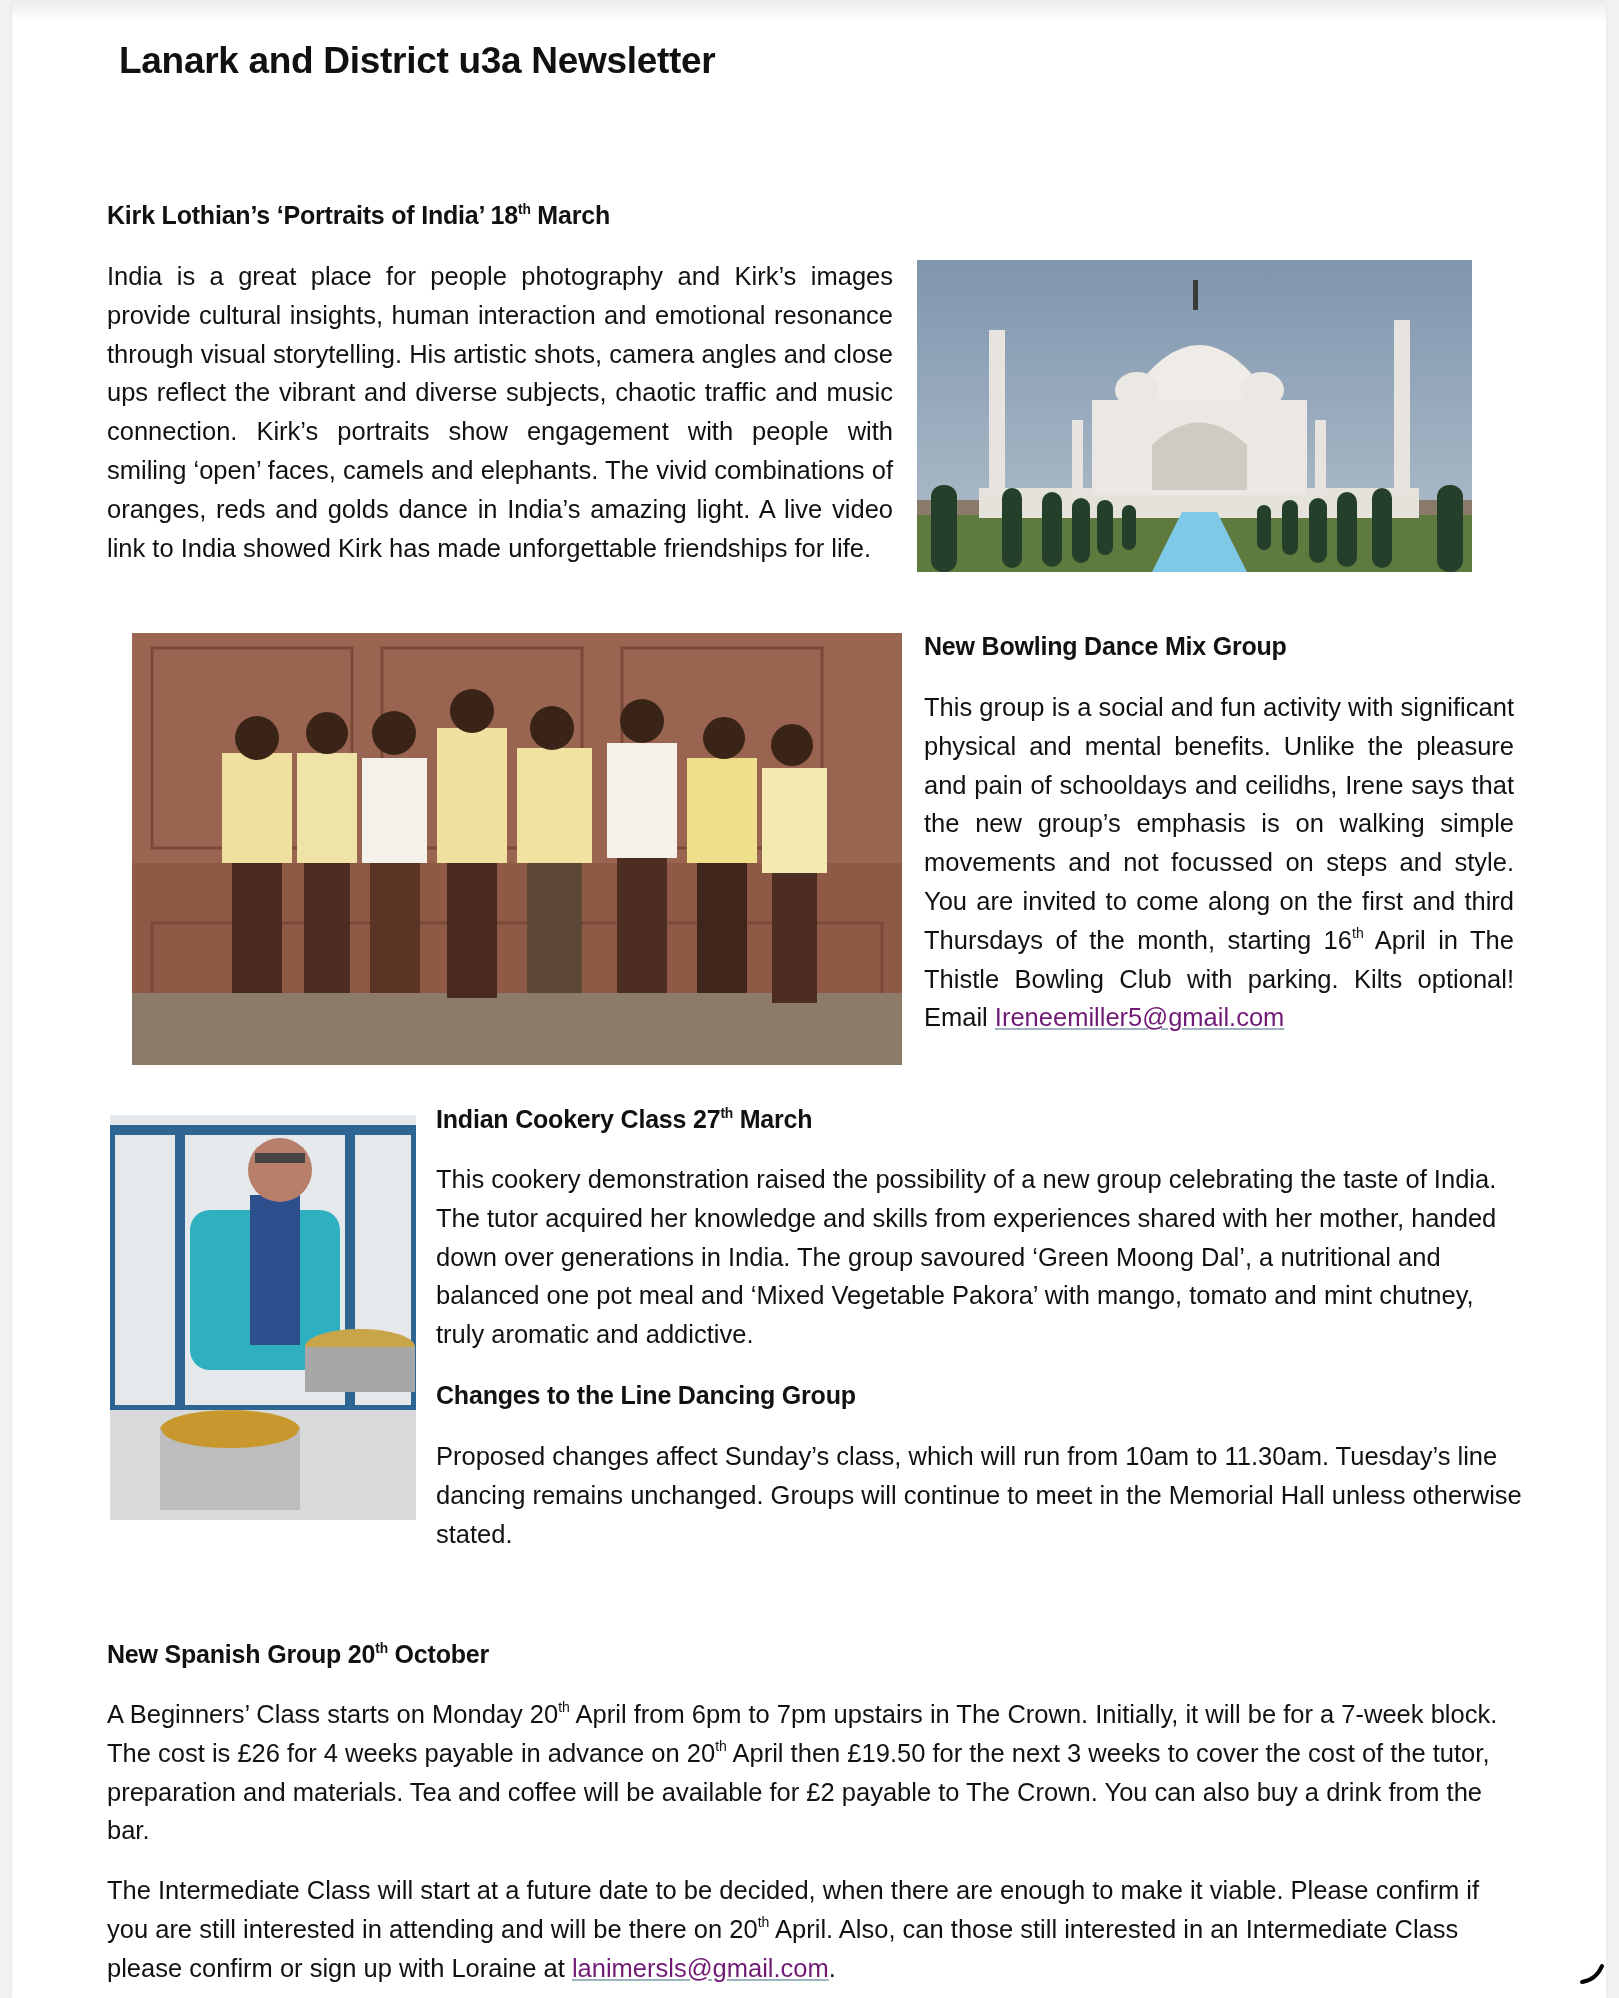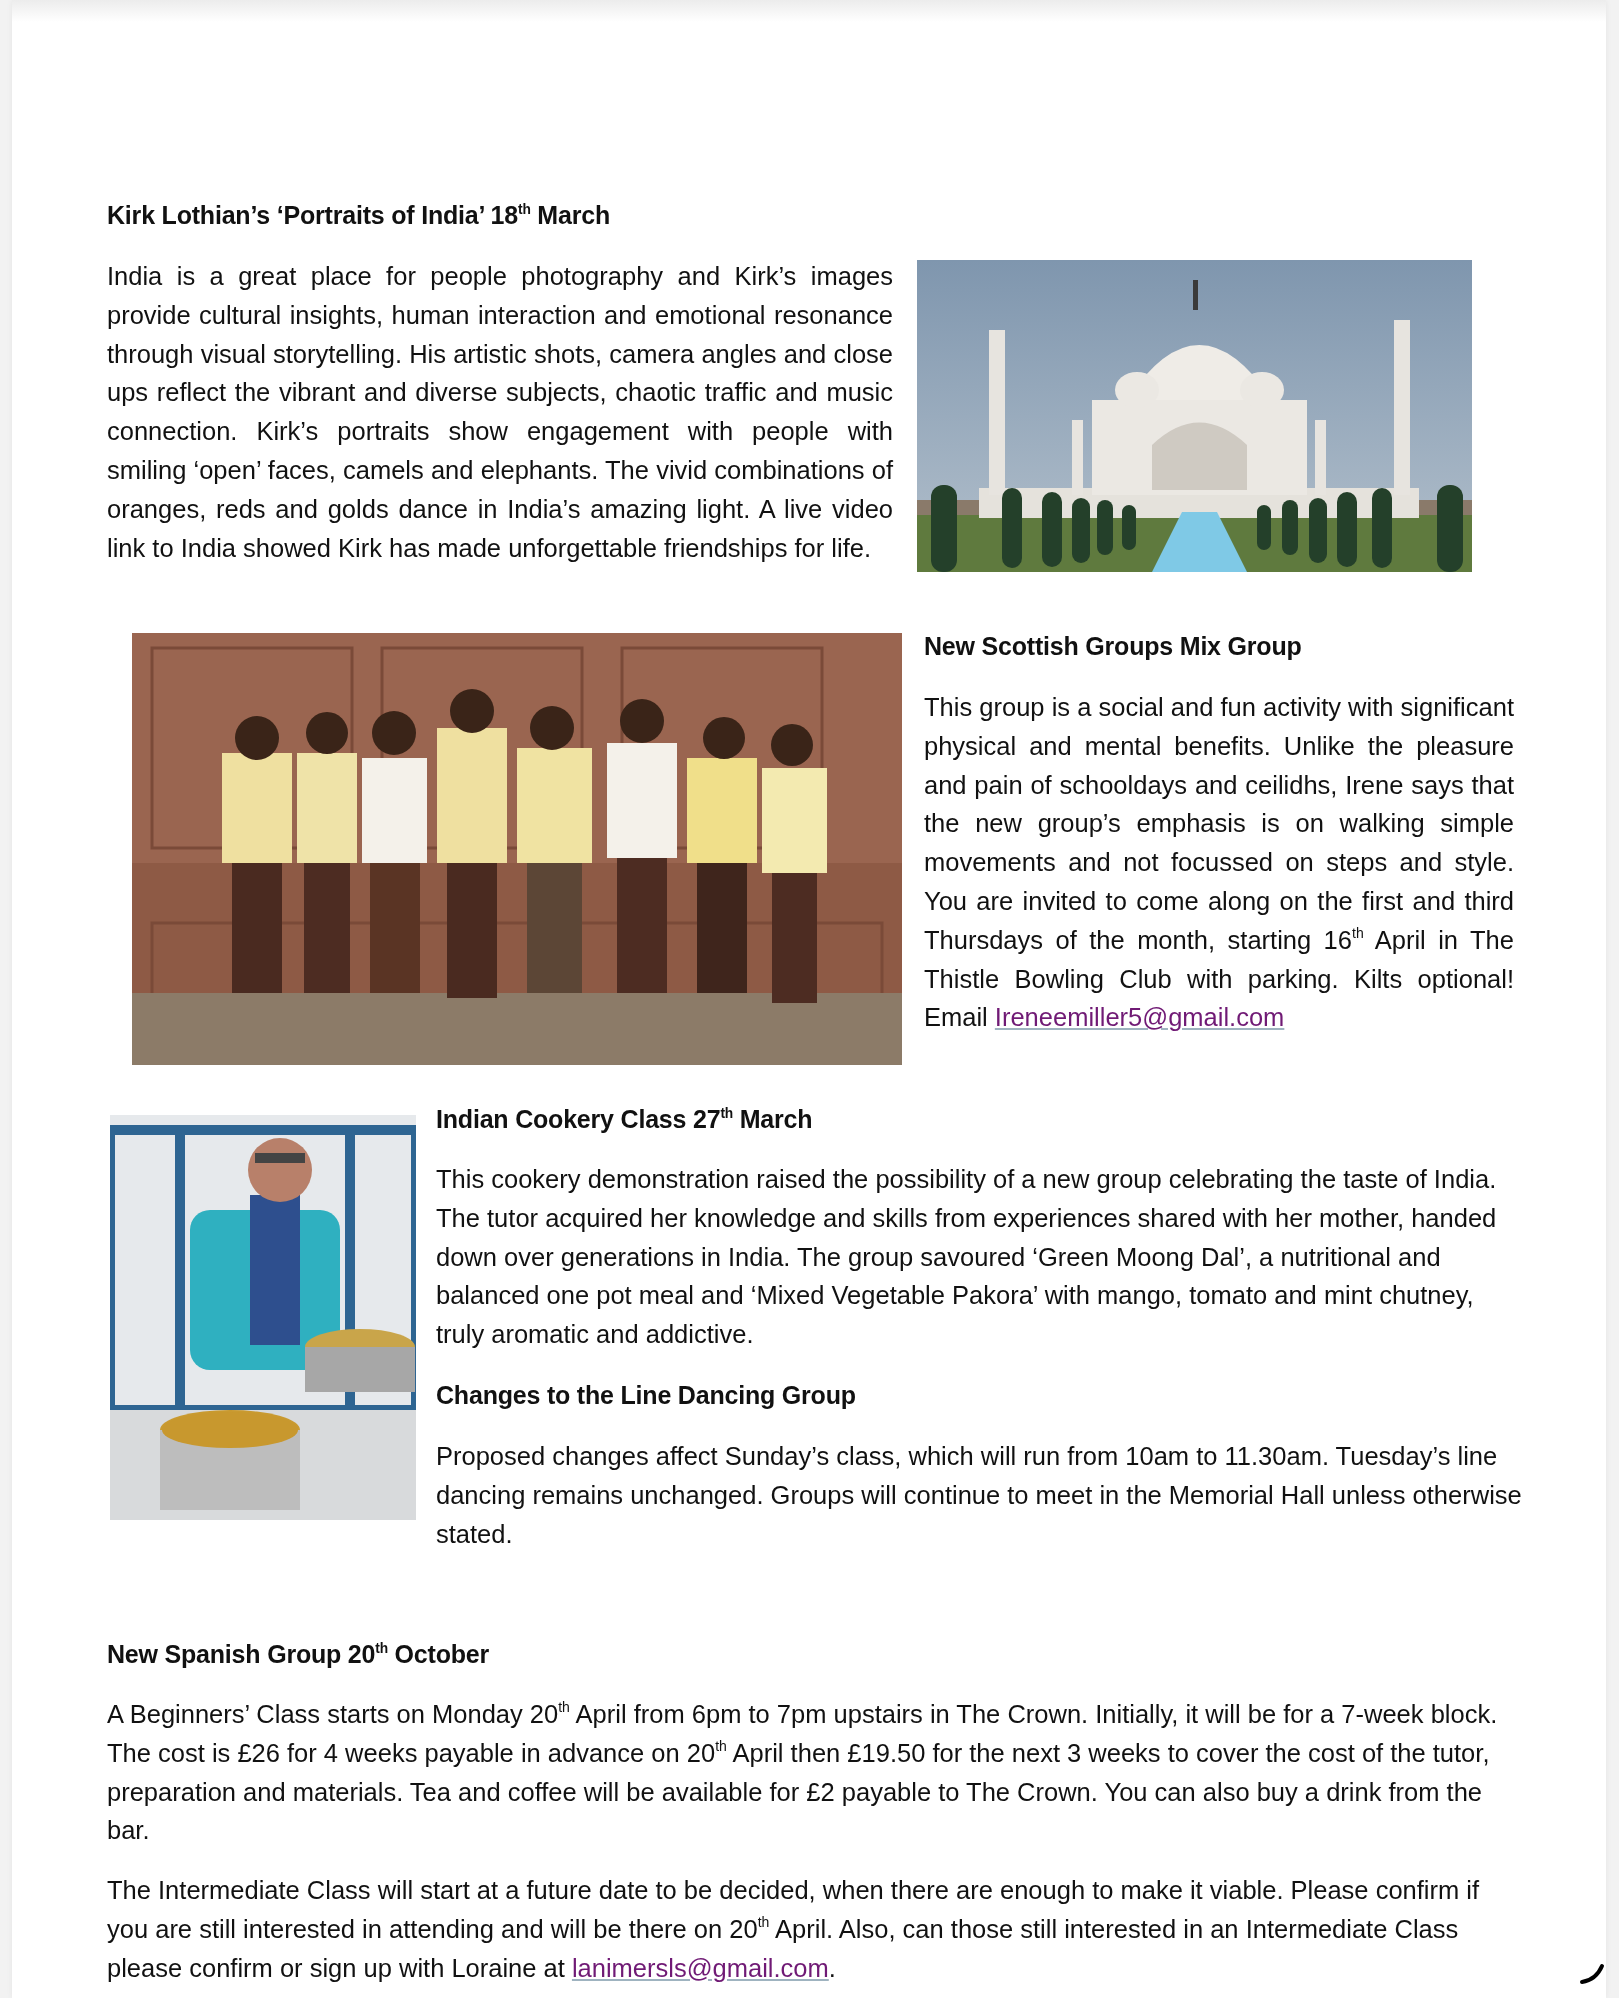--- a/index.html
+++ b/index.html
@@ -37,20 +37,21 @@
     position: absolute; left: 1578px; top: 1958px; width: 28px; height: 28px;
   }
 </style>
 </head>
 <body>
 
 <div class="page">
   <div class="topshade"></div>
 
   <div class="abs title">
+    <div>Lanark and District u3a Newsletter</div>
   </div>
 
   <div class="abs h2" style="left:95px; top:199px;"><span>Kirk Lothian’s ‘Portraits of India’ 18</span><sup>th</sup><span> March</span></div>
 
   <div class="abs body-text justify" style="left:95px; top:257px; width:786px;">India is a great place for people photography and Kirk’s images provide cultural insights, human interaction and emotional resonance through visual storytelling. His artistic shots, camera angles and close ups reflect the vibrant and diverse subjects, chaotic traffic and music connection. Kirk’s portraits show engagement with people with smiling ‘open’ faces, camels and elephants. The vivid combinations of oranges, reds and golds dance in India’s amazing light. A live video link to India showed Kirk has made unforgettable friendships for life.</div>
 
   <div class="photo" style="left:905px; top:260px; width:555px; height:312px;">
     <svg viewBox="0 0 555 312" preserveAspectRatio="none">
       <defs>
         <linearGradient id="sky" x1="0" y1="0" x2="0" y2="1">
@@ -129,21 +130,21 @@
         <rect x="555" y="125" width="70" height="105" fill="#f0df8a"></rect>
         <rect x="565" y="230" width="50" height="130" fill="#3f251c"></rect>
         <circle cx="592" cy="105" r="21" fill="#3a2418"></circle>
         <rect x="630" y="135" width="65" height="105" fill="#f3eab0"></rect>
         <rect x="640" y="240" width="45" height="130" fill="#4d2c22"></rect>
         <circle cx="660" cy="112" r="21" fill="#3a2418"></circle>
       </g>
     </svg>
   </div>
 
-  <div class="abs h2" style="left:912px; top:630px;">New Scottish Groups Mix Group</div>
+  <div class="abs h2" style="left:912px; top:630px;">New Bowling Dance Mix Group</div>
 
   <div class="abs body-text justify" style="left:912px; top:688px; width:590px;"><span>This group is a social and fun activity with significant physical and mental benefits. Unlike the pleasure and pain of schooldays and ceilidhs, Irene says that the new group’s emphasis is on walking simple movements and not focussed on steps and style. You are invited to come along on the first and third Thursdays of the month, starting 16</span><sup>th</sup><span> April in The Thistle Bowling Club with parking. Kilts optional! Email </span><a class="email" href="#">Ireneemiller5@gmail.com</a></div>
 
   <div class="photo" style="left:98px; top:1115px; width:306px; height:405px;">
     <svg viewBox="0 0 306 405" preserveAspectRatio="none">
       <rect width="306" height="405" fill="#e6e9ec"></rect>
       <g fill="none" stroke="#2e6592" stroke-width="10">
         <rect x="0" y="15" width="306" height="280"></rect>
         <line x1="70" y1="15" x2="70" y2="295"></line>
         <line x1="240" y1="15" x2="240" y2="295"></line>

